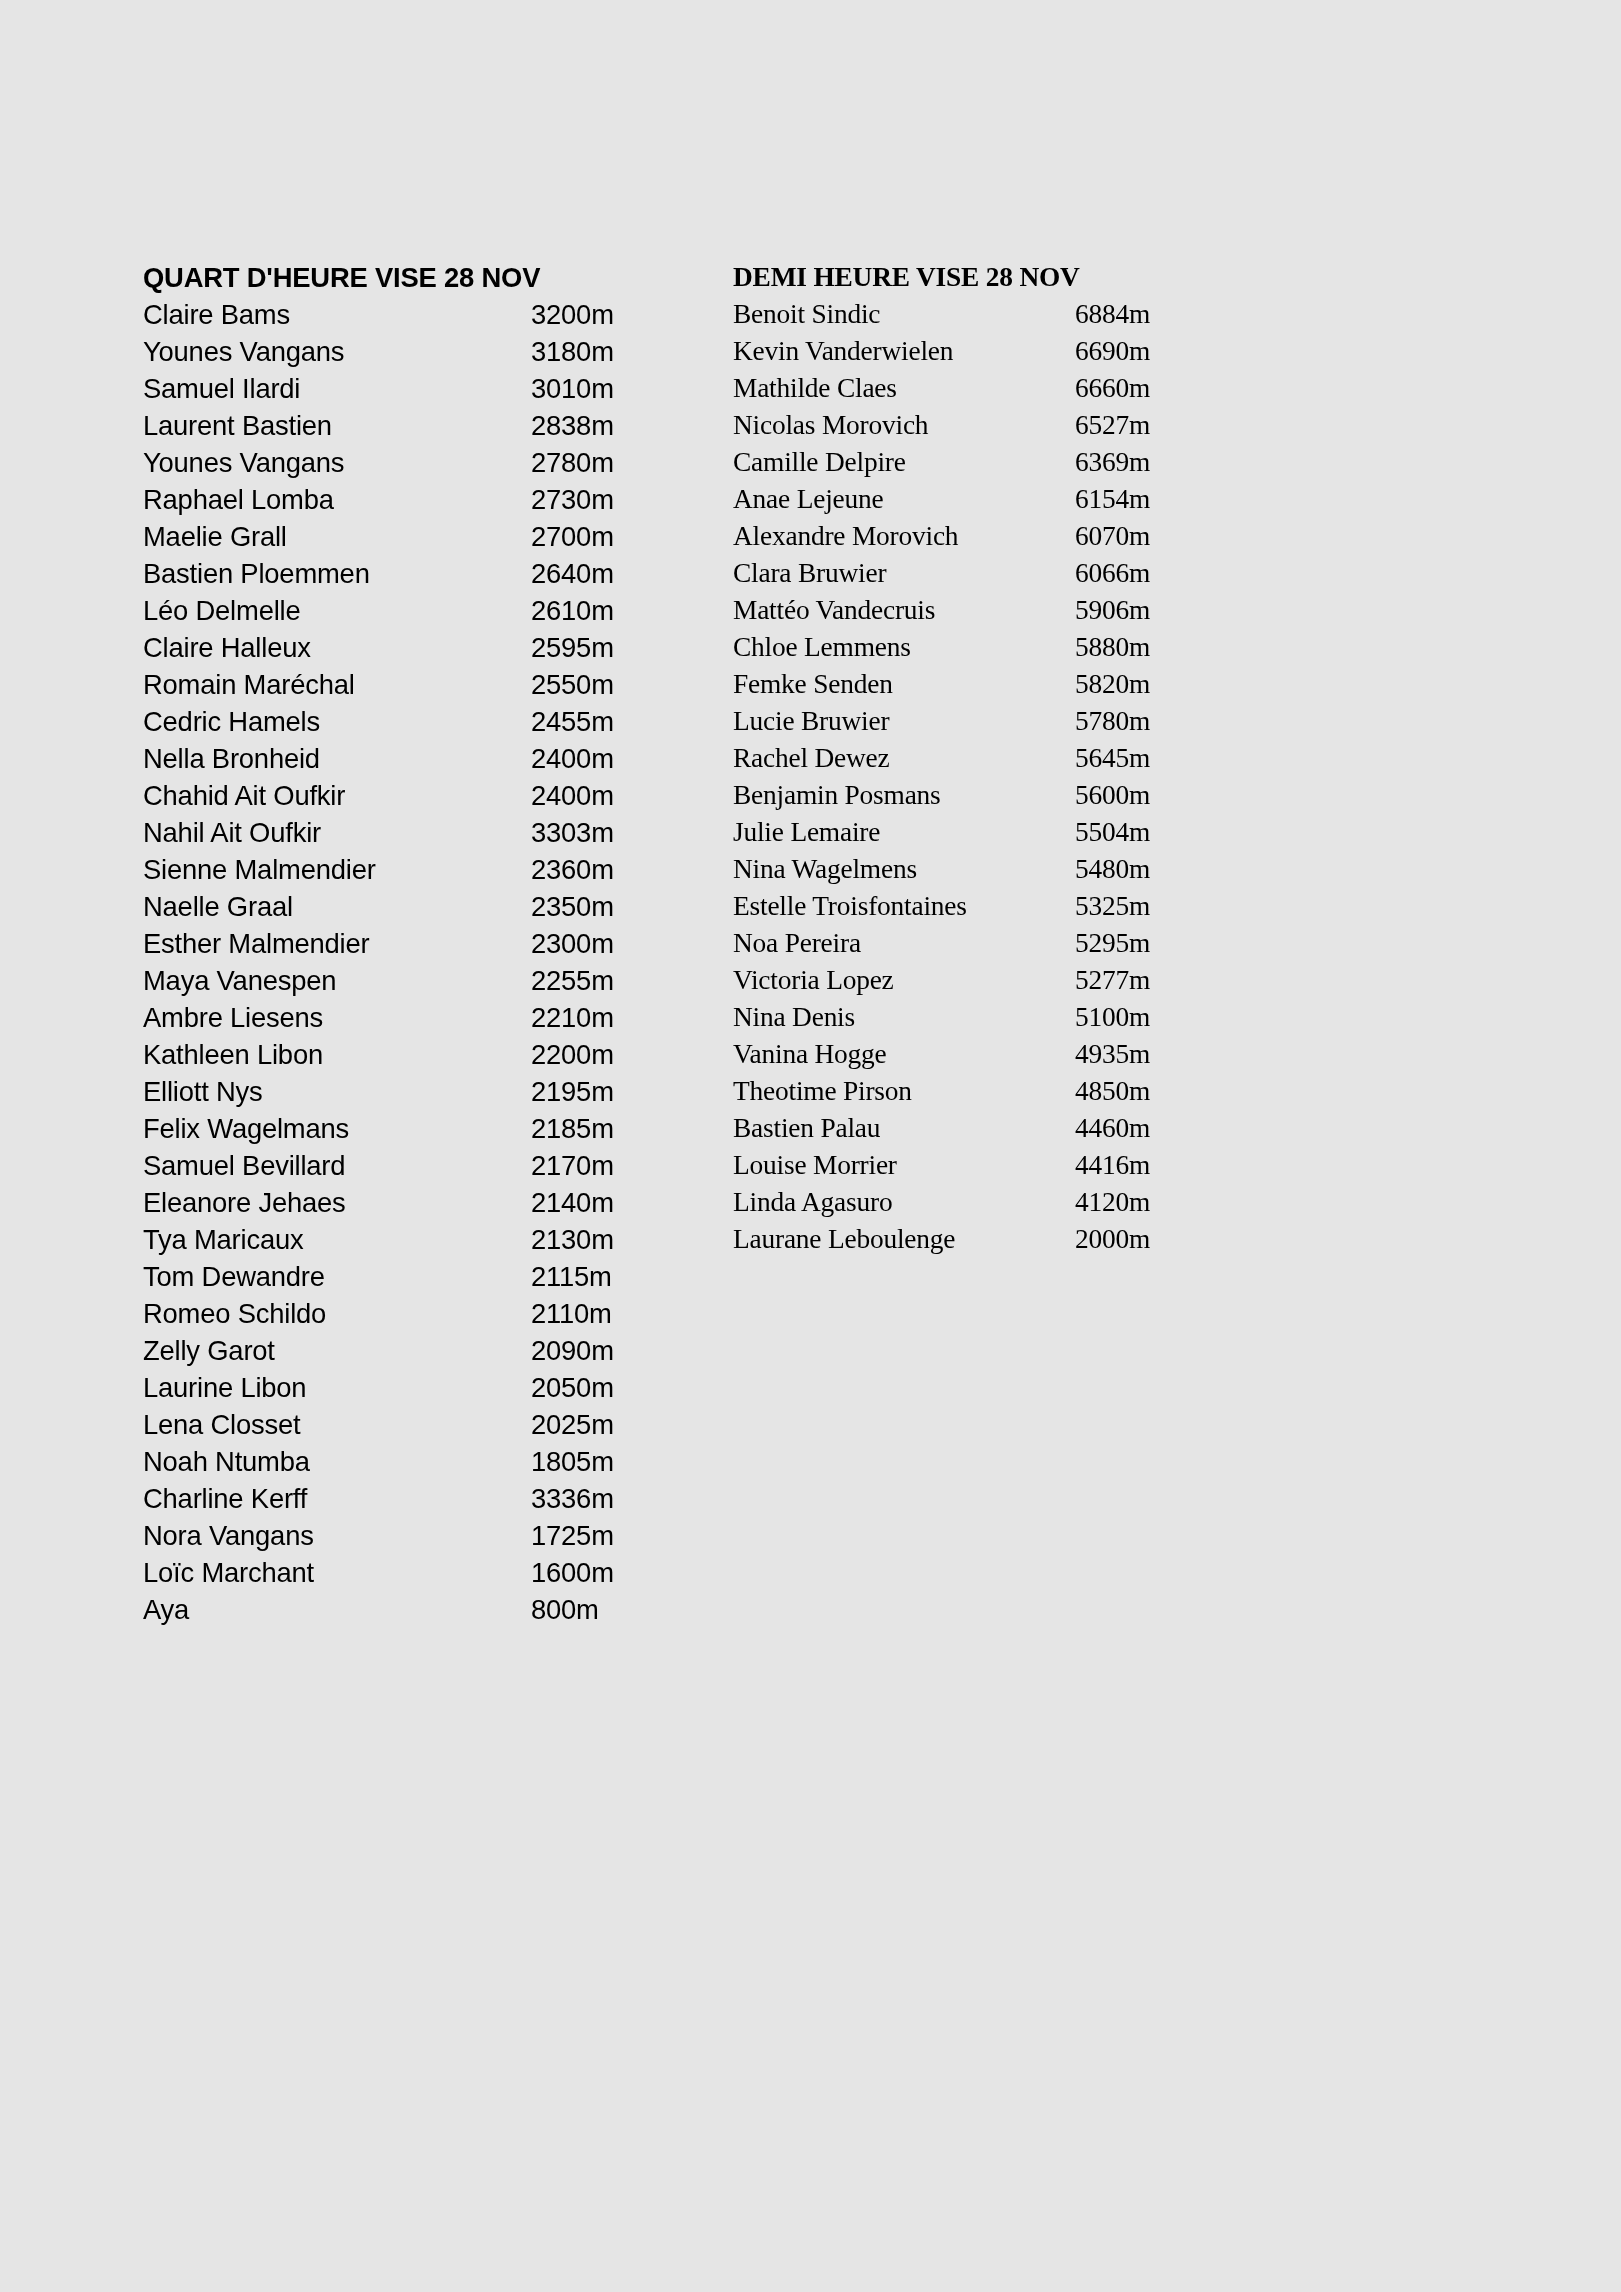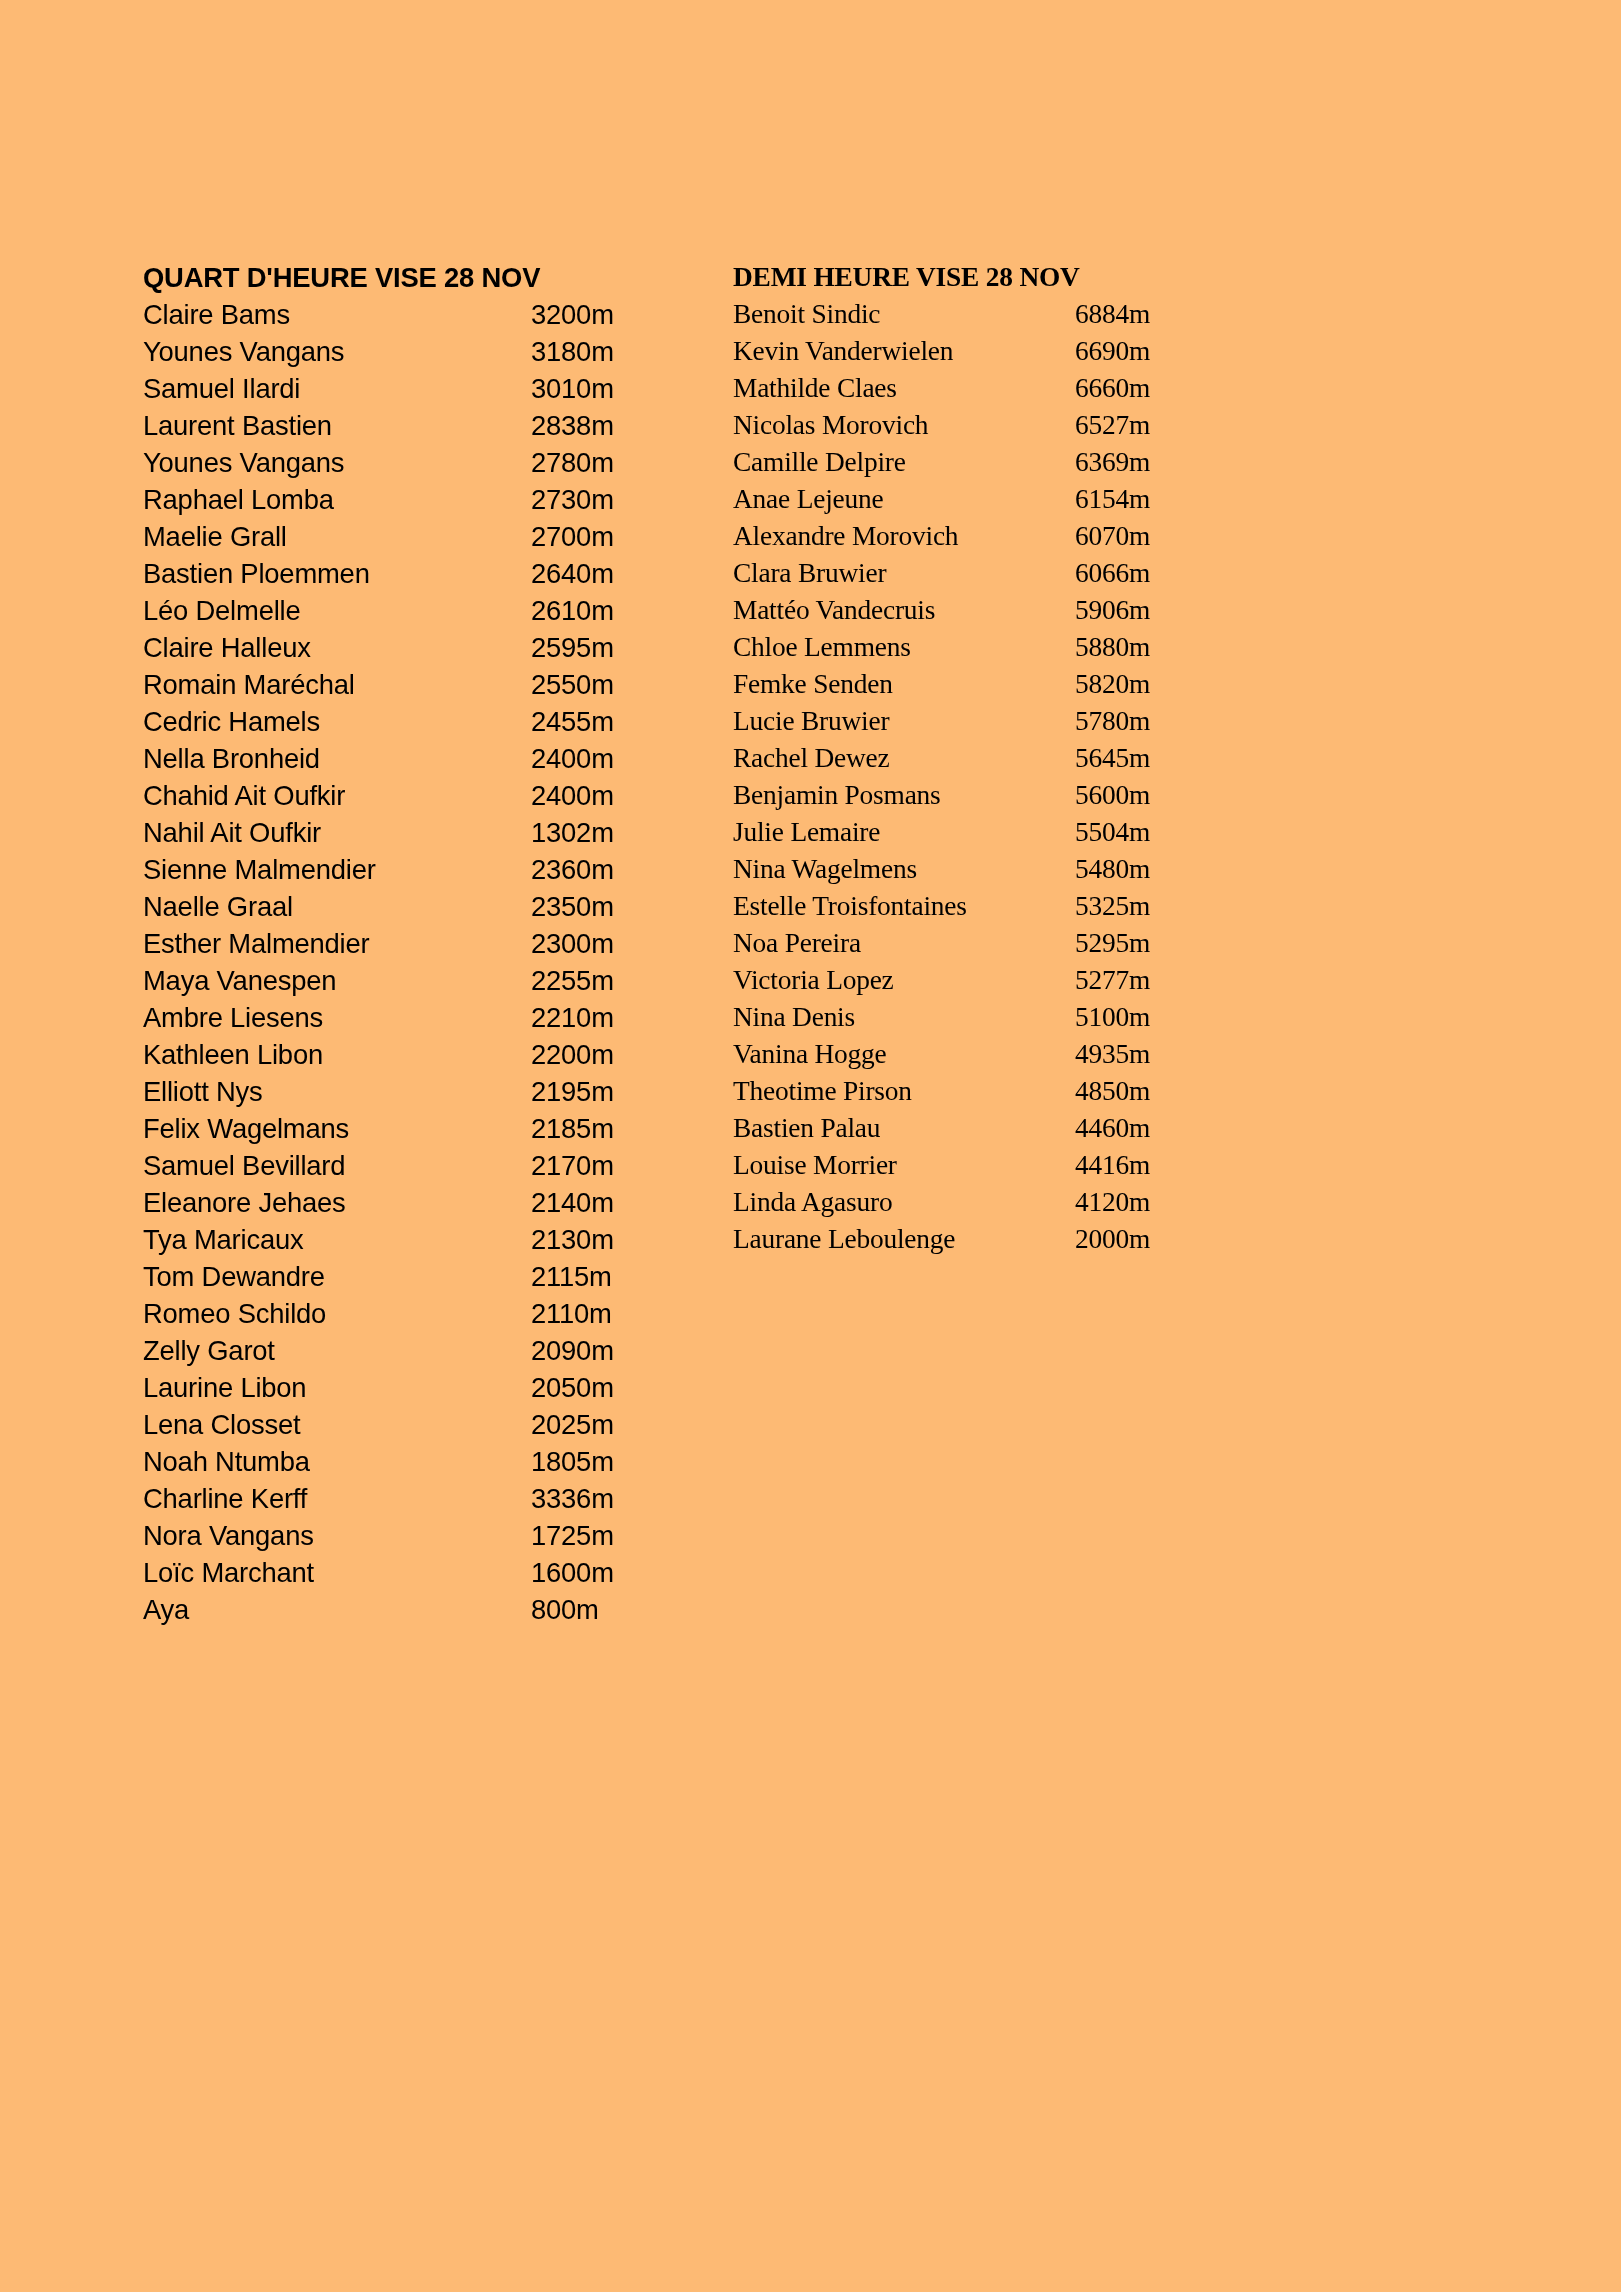--- a/index.html
+++ b/index.html
@@ -11,21 +11,21 @@
     height: 2293px;
     background: #ffffff;
     position: relative;
     font-family: "Liberation Sans", sans-serif;
     color: #000000;
     overflow: hidden;
   }
   .page {
     position: absolute;
     inset: 0;
-    background: #fdba74;
+    background: #e5e5e5;
   }
   .col {
     position: absolute;
     top: 259px;
     white-space: nowrap;
   }
   .col[data-col="0"] { left: 143px; width: 470px; }
   .col[data-col="1"] { left: 733px; width: 423px; font-family: Liberation Serif, serif; }
   .col-title {
     font-size: 27.4px;
@@ -103,21 +103,21 @@
         <div class="row">
           <span class="name">Nella Bronheid</span>
           <span class="dist">2400m</span>
         </div>
         <div class="row">
           <span class="name">Chahid Ait Oufkir</span>
           <span class="dist">2400m</span>
         </div>
         <div class="row">
           <span class="name">Nahil Ait Oufkir</span>
-          <span class="dist">1302m</span>
+          <span class="dist">3303m</span>
         </div>
         <div class="row">
           <span class="name">Sienne Malmendier</span>
           <span class="dist">2360m</span>
         </div>
         <div class="row">
           <span class="name">Naelle Graal</span>
           <span class="dist">2350m</span>
         </div>
         <div class="row">

